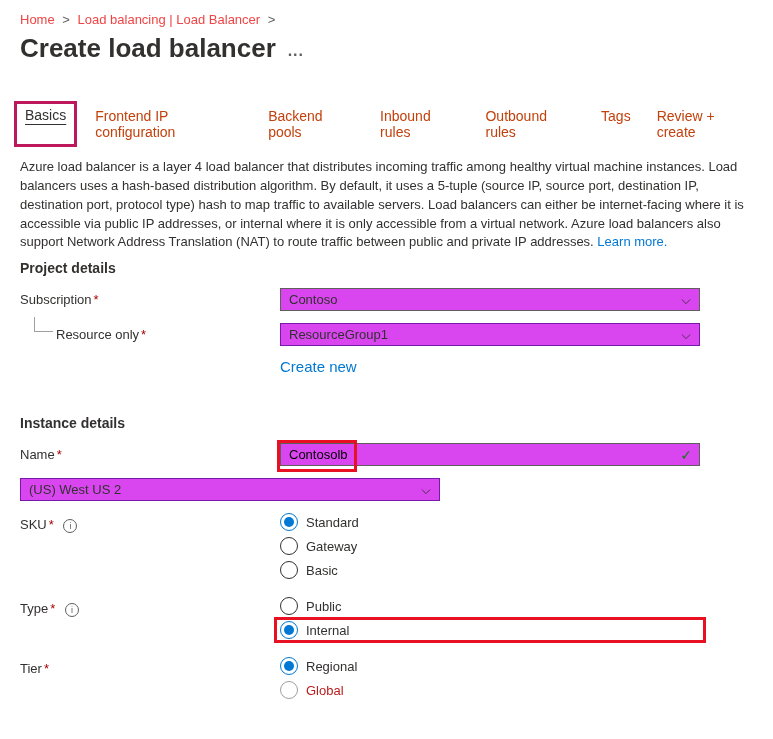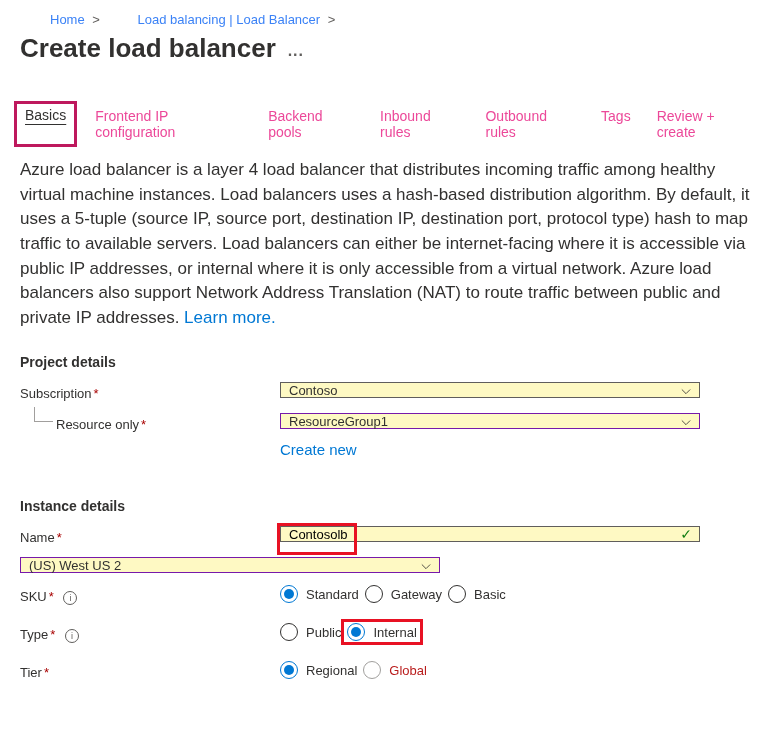--- a/index.html
+++ b/index.html
@@ -6,78 +6,78 @@
     body {
       font-family: "Segoe UI", -apple-system, BlinkMacSystemFont, sans-serif;
       font-size: 13px;
       color: #323130;
       background: #fff;
       width: 773px;
       padding: 12px 20px;
     }
     a { color: #0078d4; text-decoration: none; cursor: pointer; }
     .breadcrumb { font-size: 13px; margin-bottom: 6px; color: #605e5c; }
-    .breadcrumb a { color: #3b82f6; margin-left: 30px; }
+    .breadcrumb a { color: #ef4444; }
     .breadcrumb .sep { margin: 0 4px; color: #605e5c; }
     .page-title { font-size: 26px; font-weight: 600; margin-bottom: 20px; display: flex; align-items: flex-end; }
     .page-title .dots { margin-left: 12px; color: #605e5c; font-size: 16px; cursor: pointer; }
     .tabs { display: flex; gap: 22px; margin-top: 40px; margin-bottom: 14px; font-size: 14px; }
-    .tab { color: #ec4899; cursor: pointer; padding: 4px 2px; }
+    .tab { color: #c2410c; cursor: pointer; padding: 4px 2px; }
     .tab.active { color: #323130; text-decoration: underline; text-underline-offset: 4px; }
     .highlight-box { border: 3px solid #be185d; display: inline-block; padding: 3px 6px; margin: -3px -6px; }
-    .description { font-size: 17px; color: #323130; line-height: 1.45; margin-bottom: 24px; max-width: 740px; }
+    .description { font-size: 13px; color: #323130; line-height: 1.45; margin-bottom: 8px; max-width: 740px; }
     .section-heading { font-size: 14px; font-weight: 600; margin-bottom: 12px; margin-top: 8px; }
     .form-row { display: flex; align-items: flex-start; margin-bottom: 12px; }
     .form-label { width: 260px; flex-shrink: 0; font-size: 13px; color: #323130; padding-top: 4px; }
     .form-label.indented { padding-left: 36px; position: relative; }
     .form-label.indented::before {
       content: "";
       position: absolute;
       left: 14px; top: -6px;
       width: 18px; height: 14px;
       border-left: 1px solid #a19f9d;
       border-bottom: 1px solid #a19f9d;
     }
     .req { color: #a80000; margin-left: 2px; }
     .info-icon {
       display: inline-flex; align-items: center; justify-content: center;
       width: 14px; height: 14px; border: 1px solid #605e5c; border-radius: 50%;
       font-size: 9px; color: #605e5c; margin-left: 6px; cursor: pointer;
     }
     .form-control { flex: 1; max-width: 420px; }
     .select-box, .text-input {
-      width: 100%; height: 16px; border: 1px solid #605e5c;
-      padding: 0 28px 0 8px; font-size: 13px; background: #fef9c3;
+      width: 100%; height: 23px; border: 1px solid #605e5c;
+      padding: 0 28px 0 8px; font-size: 13px; background: #d946ef;
       display: flex; align-items: center; position: relative;
       font-family: inherit;
     }
     .select-box.purple, .text-input.purple { border-color: #7719aa; }
     .select-box { cursor: pointer; }
     .chevron-down {
       position: absolute; right: 8px; top: 50%; transform: translateY(-50%);
       width: 10px; height: 10px;
     }
     .chevron-down svg { width: 100%; height: 100%; }
     .check-icon { position: absolute; right: 8px; top: 50%; transform: translateY(-50%); color: #107c10; font-size: 14px; }
     .sublink { font-size: 15px; margin-top: 12px; display: inline-block; }
-    .radio-group { display: flex; flex-direction: row; gap: 6px; }
+    .radio-group { display: flex; flex-direction: column; gap: 6px; }
     .radio-option { display: flex; align-items: center; gap: 8px; cursor: pointer; }
     .radio-circle {
       width: 18px; height: 18px; border-radius: 50%; border: 1px solid #323130;
       display: flex; align-items: center; justify-content: center; flex-shrink: 0;
     }
     .radio-option.selected .radio-circle { border-color: #0078d4; }
     .radio-option.selected .radio-circle::after {
       content: ""; width: 10px; height: 10px; border-radius: 50%; background: #0078d4;
     }
     .radio-option.disabled { color: #b91c1c; cursor: default; }
     .radio-option.disabled .radio-circle { border-color: #a19f9d; }
     .radio-label { font-size: 13px; }
     .name-highlight { border: 3px solid #e81123; position: absolute; left: -3px; top: -3px; width: 80px; height: 32px; pointer-events: none; }
-    .internal-wrap { position: relative; display: inline-flex; justify-content: flex-end; }
+    .internal-wrap { position: relative; display: inline-flex; }
     .internal-highlight { border: 3px solid #e81123; position: absolute; left: -6px; top: -4px; right: -6px; bottom: -4px; pointer-events: none; }
     .spacer { height: 20px; }
     .form-control-rel { position: relative; }
   </style>
 </head>
 <body>
 
 <div class="breadcrumb">
   <a>Home</a>
   <span class="sep">&gt;</span>

